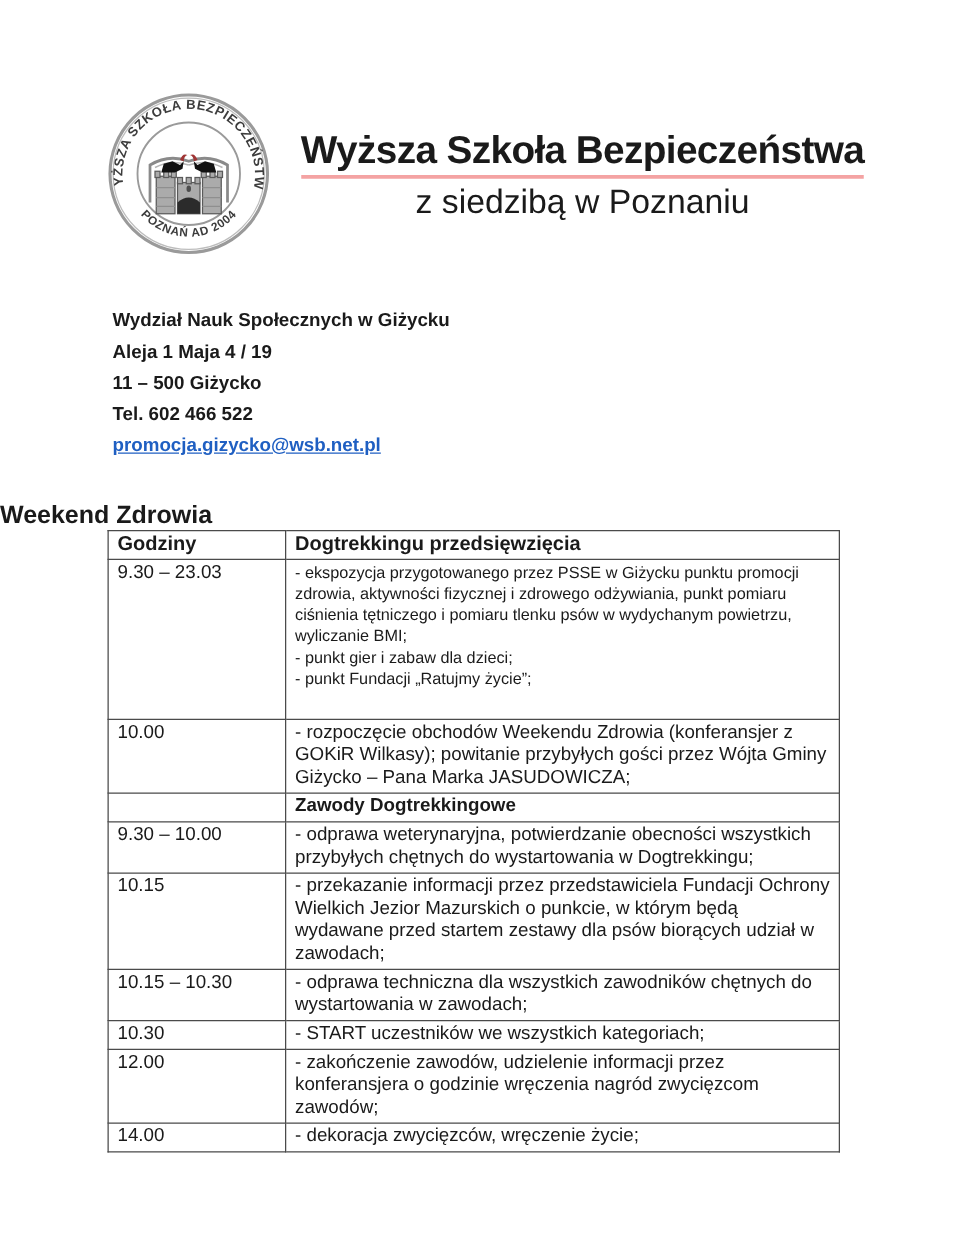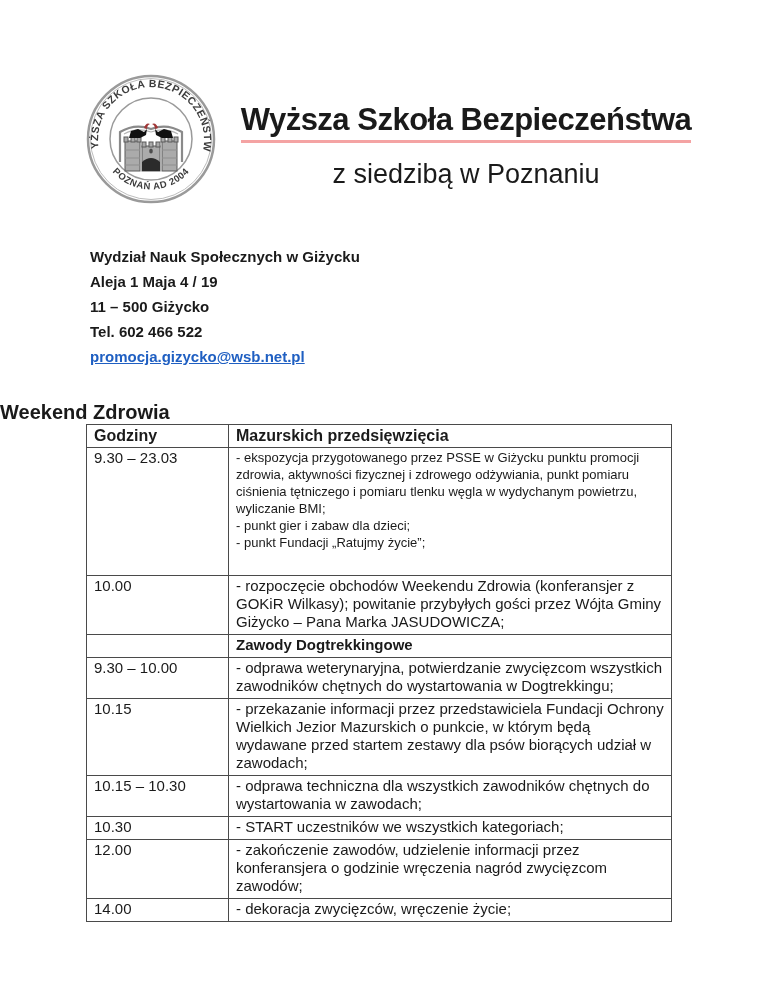--- a/index.html
+++ b/index.html
@@ -19,21 +19,21 @@
 
   
   .letterhead{display:flex;align-items:flex-start;padding:72px 54px 0 84px;}
   .logo{width:134px;height:134px;flex:0 0 auto;}
   .title-block{flex:1 1 auto;text-align:center;padding-top:32px;}
   .org-name{
     margin:0;font-size:31px;font-weight:bold;display:inline-block;
     border-bottom:3px solid var(--title-underline);padding-bottom:3px;line-height:1.05;
     letter-spacing:-0.5px;
   }
-  .org-subtitle{font-size:27px;font-weight:normal;margin-top:16px;}
+  .org-subtitle{font-size:27px;font-weight:normal;margin-top:3px;}
 
   
   .contact{margin:38px 0 0 90px;font-size:15px;font-weight:bold;}
   .contact .line{line-height:25px;}
   .email-link{color:var(--link-blue);text-decoration:underline;font-weight:bold;line-height:25px;display:inline-block;}
 
   
   .event-title{margin-top:32px;text-align:left;font-weight:bold;font-size:20px;line-height:23px;}
 
   
@@ -127,41 +127,41 @@
 
   <section class="event-title">
     <div>Weekend Zdrowia</div>
   </section>
 
 
   <table class="schedule">
     <thead>
       <tr>
         <th class="col-time">Godziny</th>
-        <th class="col-desc">Mazurskich przedsięwzięcia</th>
+        <th class="col-desc">Dogtrekkingu przedsięwzięcia</th>
       </tr>
     </thead>
     <tbody>
         <tr class="row-compact">
           <td class="col-time">9.30 – 23.03</td>
-          <td class="col-desc">- ekspozycja przygotowanego przez PSSE w Giżycku punktu promocji zdrowia, aktywności fizycznej i zdrowego odżywiania, punkt pomiaru ciśnienia tętniczego i pomiaru tlenku węgla w wydychanym powietrzu, wyliczanie BMI;
+          <td class="col-desc">- ekspozycja przygotowanego przez PSSE w Giżycku punktu promocji zdrowia, aktywności fizycznej i zdrowego odżywiania, punkt pomiaru ciśnienia tętniczego i pomiaru tlenku psów w wydychanym powietrzu, wyliczanie BMI;
 - punkt gier i zabaw dla dzieci;
 - punkt Fundacji „Ratujmy życie”;</td>
         </tr>
         <tr>
           <td class="col-time">10.00</td>
           <td class="col-desc">- rozpoczęcie obchodów Weekendu Zdrowia (konferansjer z GOKiR Wilkasy); powitanie przybyłych gości przez Wójta Gminy Giżycko – Pana Marka JASUDOWICZA;</td>
         </tr>
         <tr class="row-section">
           <td class="col-time"></td>
           <td class="col-desc">Zawody Dogtrekkingowe</td>
         </tr>
         <tr>
           <td class="col-time">9.30 – 10.00</td>
-          <td class="col-desc">- odprawa weterynaryjna, potwierdzanie zwycięzcom wszystkich zawodników chętnych do wystartowania w Dogtrekkingu;</td>
+          <td class="col-desc">- odprawa weterynaryjna, potwierdzanie obecności wszystkich przybyłych chętnych do wystartowania w Dogtrekkingu;</td>
         </tr>
         <tr>
           <td class="col-time">10.15</td>
           <td class="col-desc">- przekazanie informacji przez przedstawiciela Fundacji Ochrony Wielkich Jezior Mazurskich o punkcie, w którym będą wydawane przed startem zestawy dla psów biorących udział w zawodach;</td>
         </tr>
         <tr>
           <td class="col-time">10.15 – 10.30</td>
           <td class="col-desc">- odprawa techniczna dla wszystkich zawodników chętnych do wystartowania w zawodach;</td>
         </tr>
         <tr>

